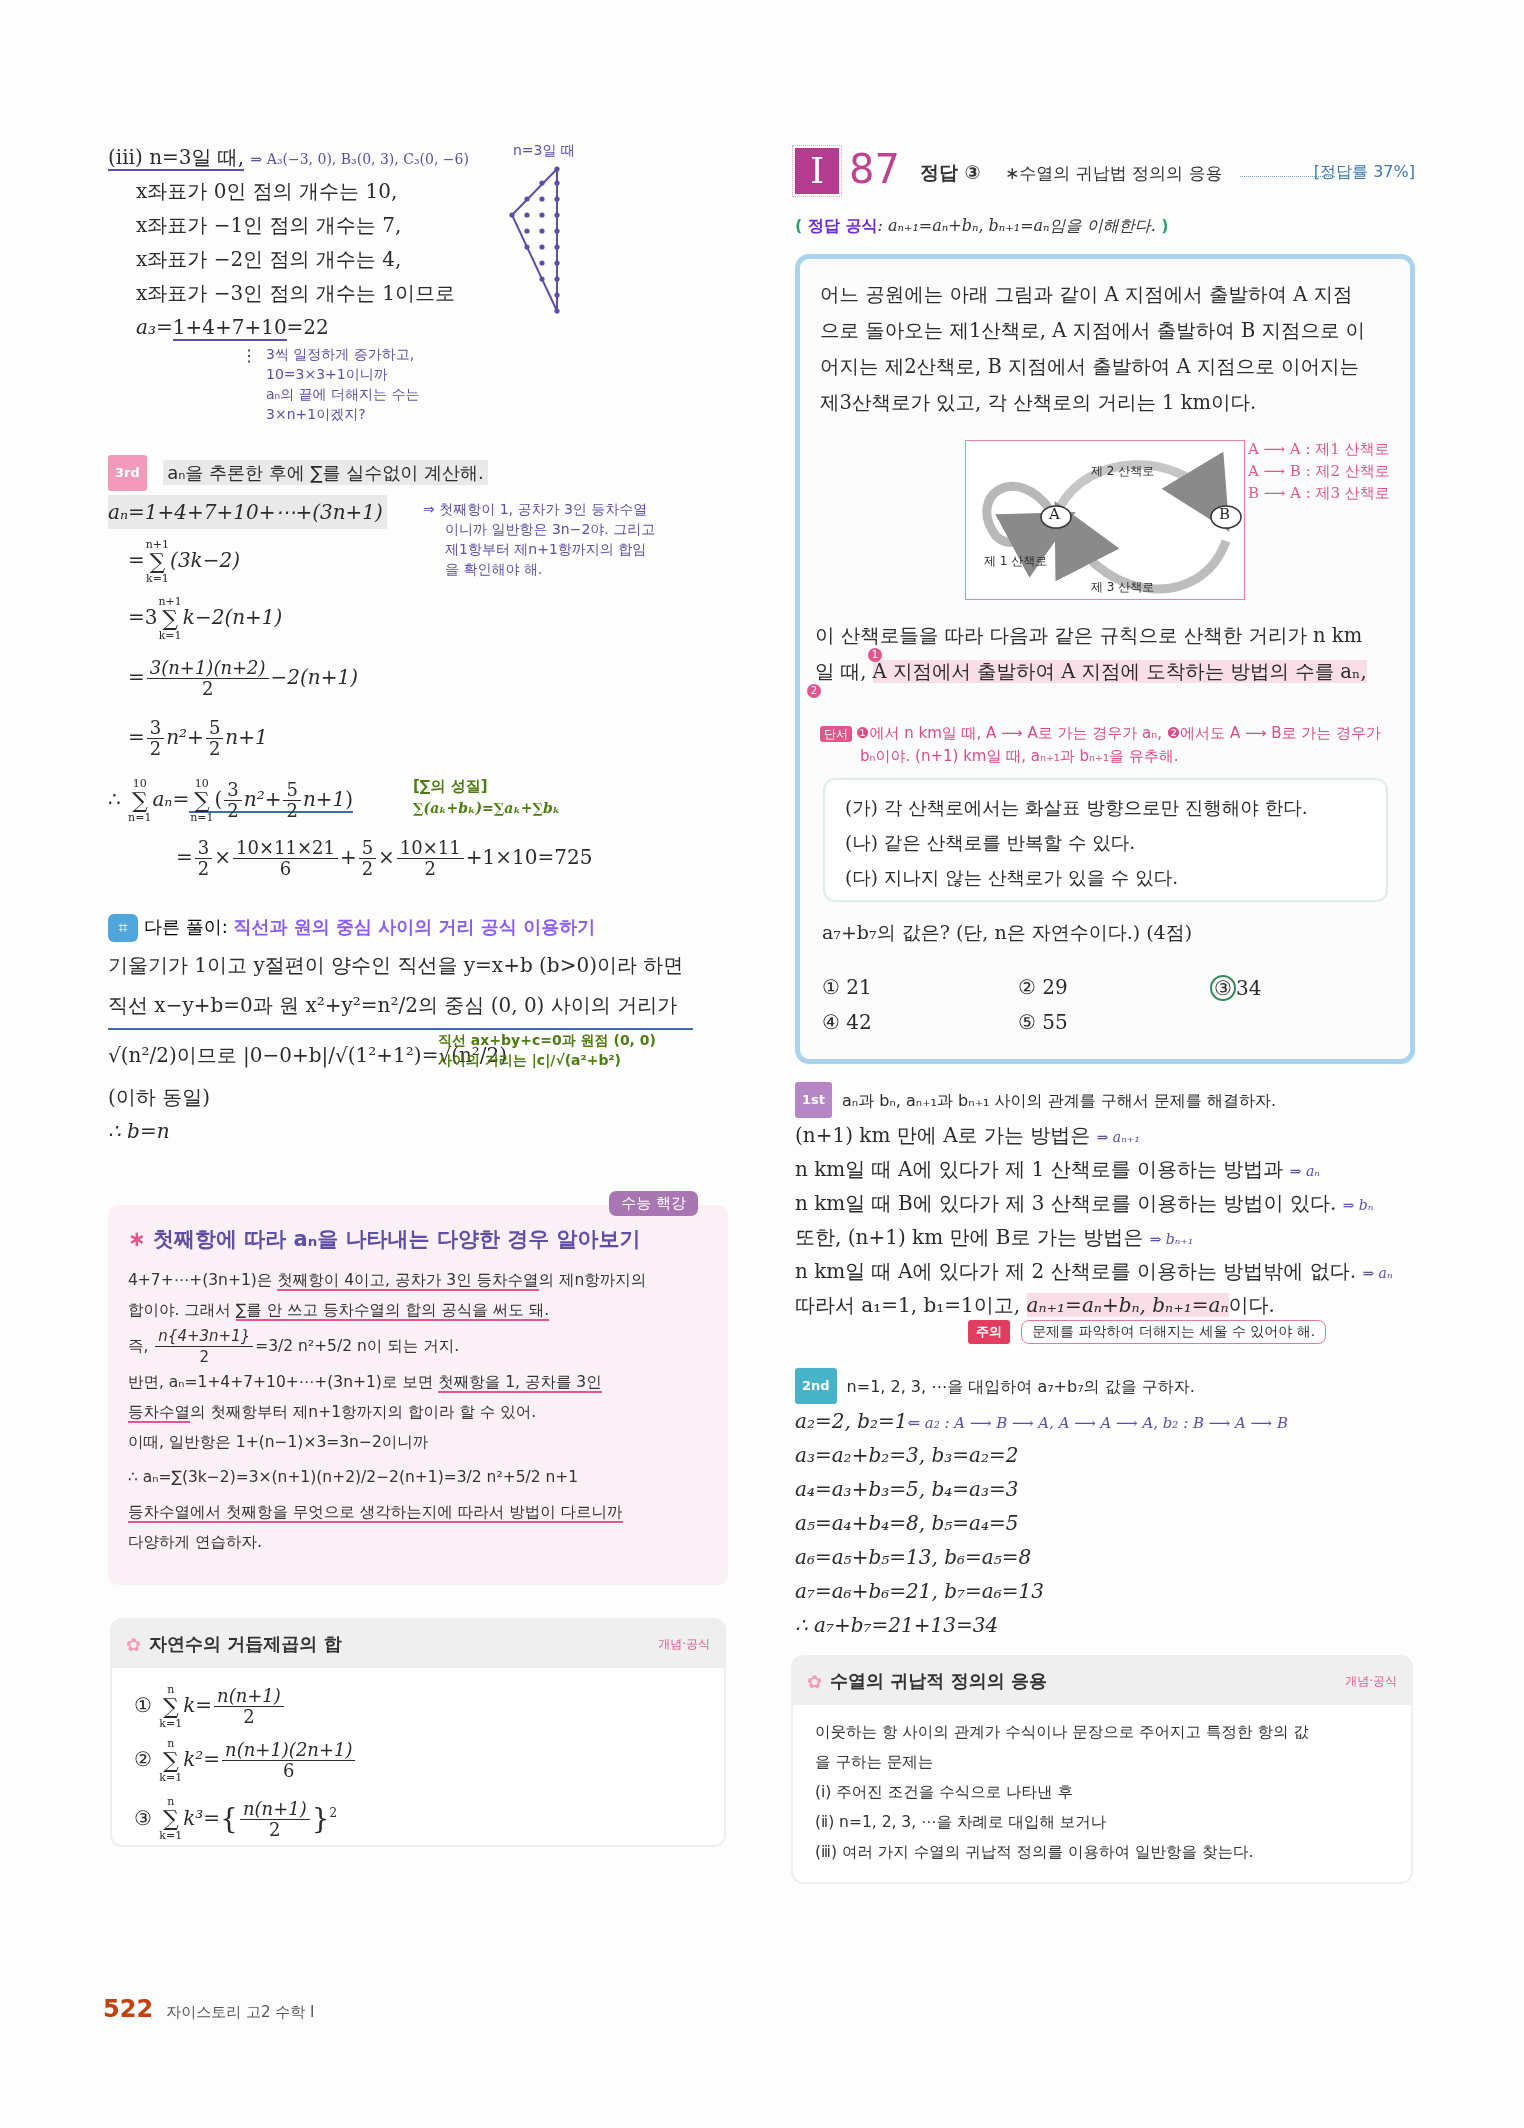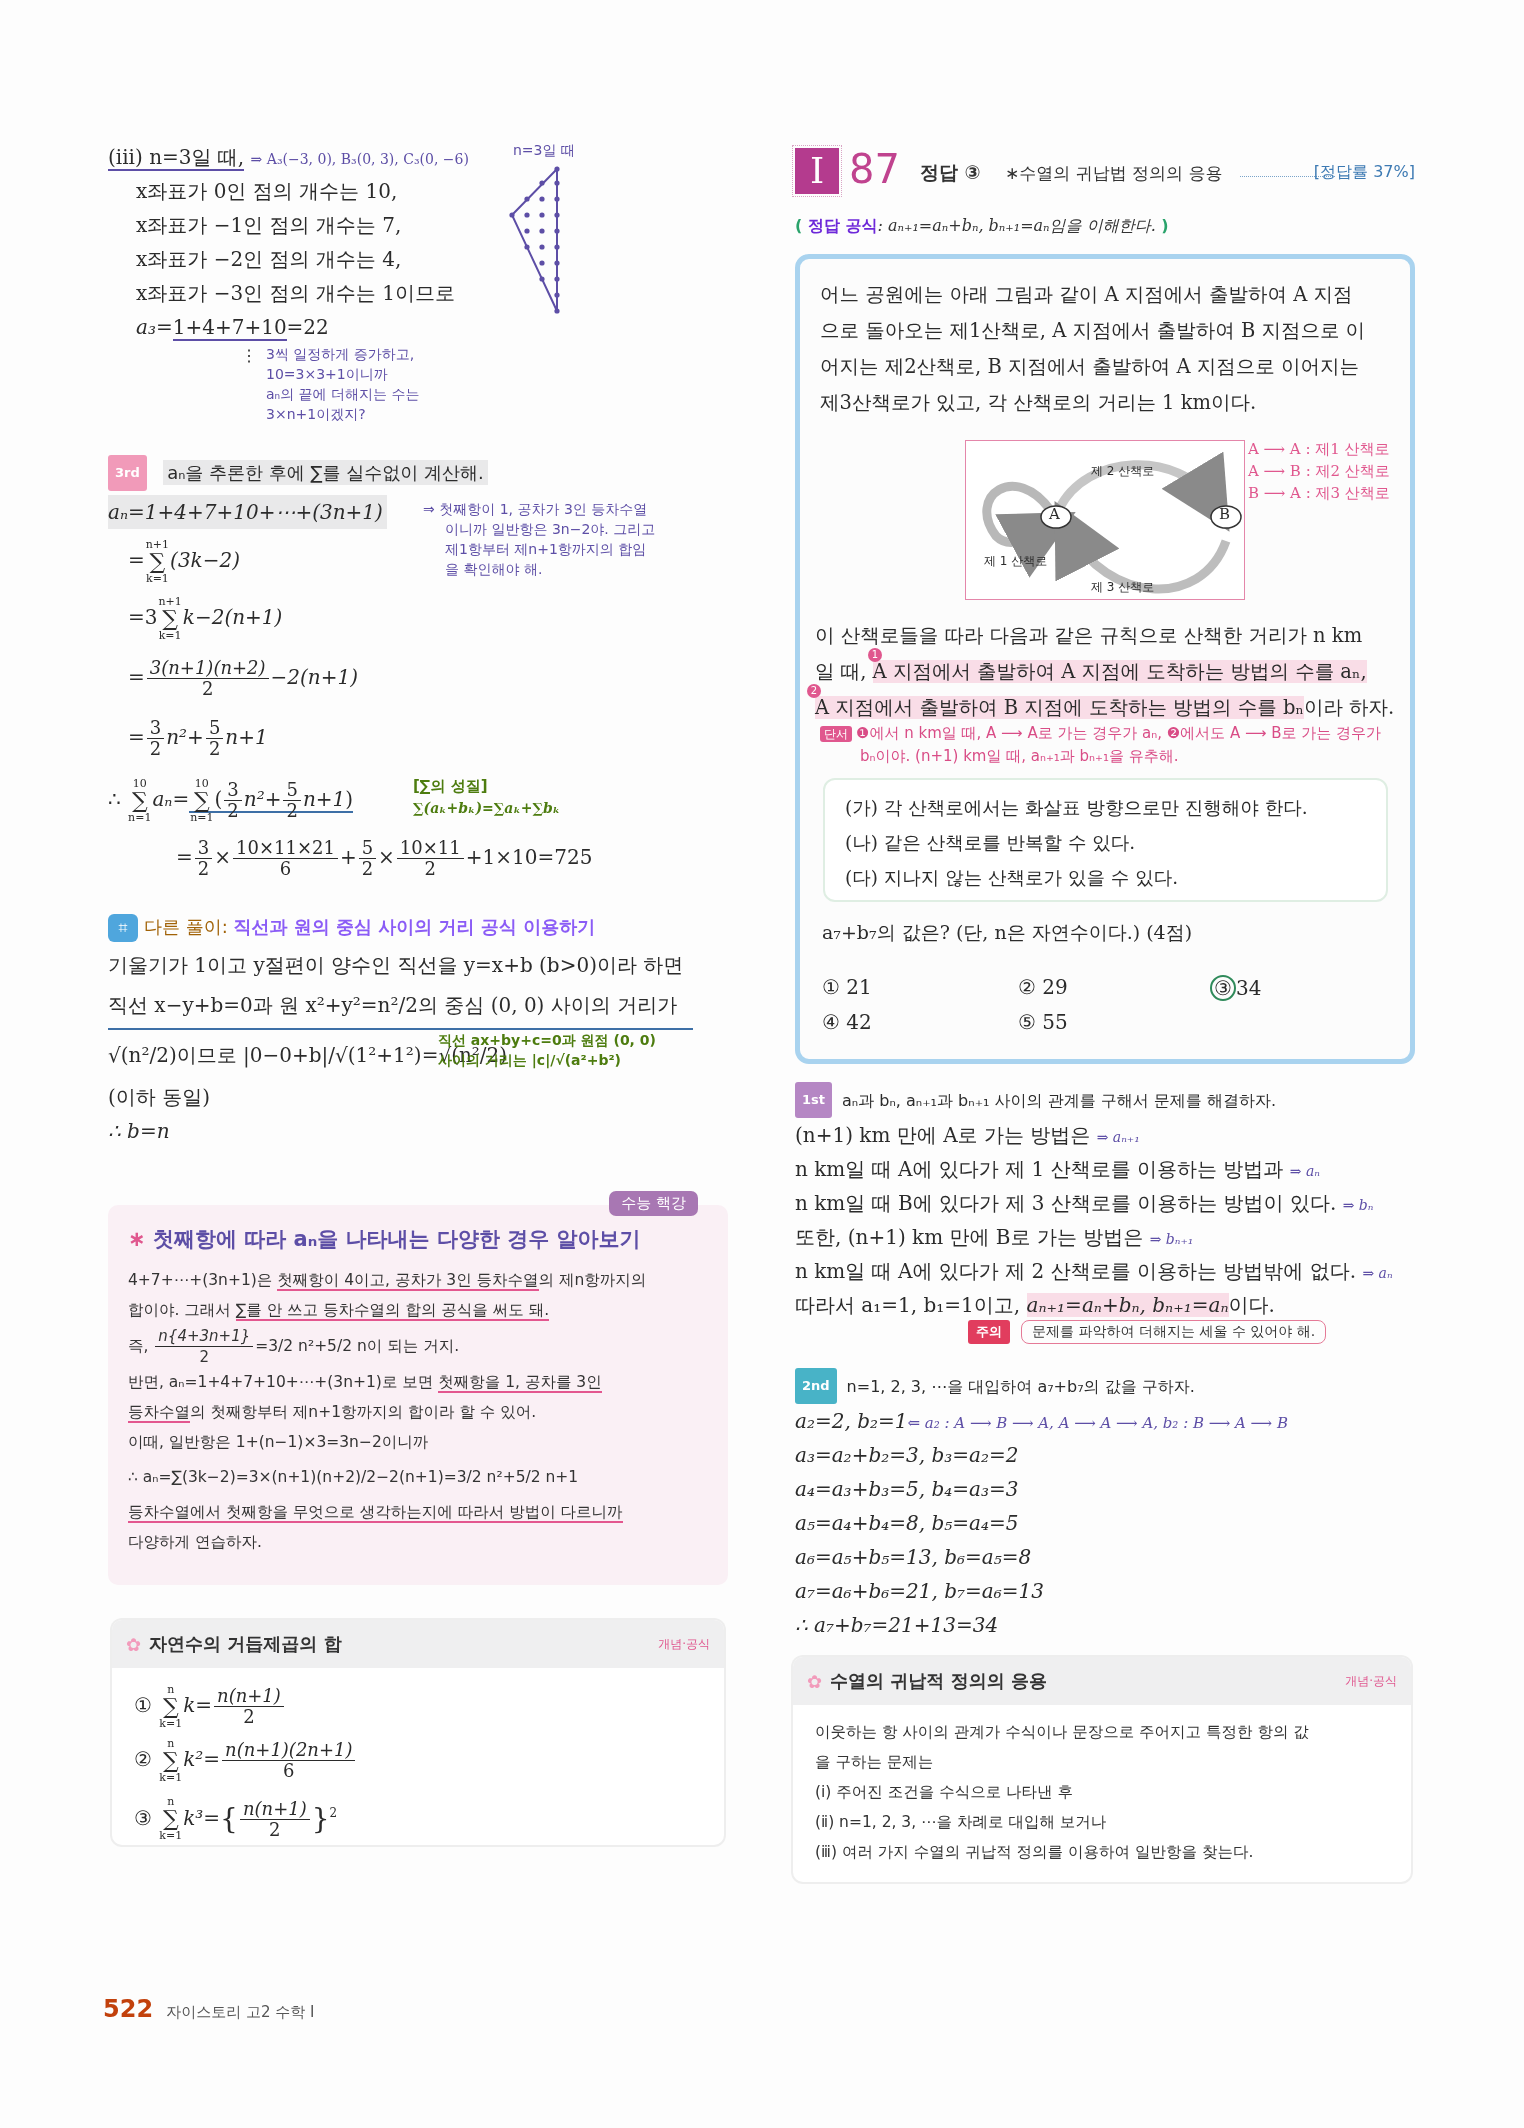--- a/index.html
+++ b/index.html
@@ -127,21 +127,21 @@
         <div class="i" style="font-family:'DejaVu Serif',serif;">∑(aₖ+bₖ)=∑aₖ+∑bₖ</div>
       </div>
     </div>
     <div class="line" style="padding-left:68px; line-height:52px;">
       =<span class="frac"><span class="num">3</span><span class="den">2</span></span><span>×</span><span class="frac"><span class="num">10×11×21</span><span class="den">6</span></span>+<span class="frac"><span class="num">5</span><span class="den">2</span></span>×<span class="frac"><span class="num">10×11</span><span class="den">2</span></span><span>+1×10=725</span>
     </div>
   </div>
 
   <div style="position:absolute; left:0; top:770px; width:620px;">
     <div class="line sans" style="font-size:18px;">
-      <span style="display:inline-block; width:30px; height:28px; border-radius:6px; background:#4fa6dd; color:#fff; text-align:center; line-height:28px; font-size:16px; vertical-align:middle; margin-right:6px;">⌗</span><span style="color:#a16207;">다른 풀이:</span>
+      <span style="display:inline-block; width:30px; height:28px; border-radius:6px; background:#4fa6dd; color:#fff; text-align:center; line-height:28px; font-size:16px; vertical-align:middle; margin-right:6px;">⌗</span><span style="color:#000000;">다른 풀이:</span>
       <span style="font-weight:bold; color:#8b5cf6;">직선과 원의 중심 사이의 거리 공식 이용하기</span>
     </div>
     <div class="line" style="margin-top:4px;">기울기가 1이고 y절편이 양수인 직선을 y=x+b (b&gt;0)이라 하면</div>
     <div class="line" style="line-height:46px;">
       <span class="ul-blue" style="display:inline-block; padding-right:16px;">직선 x−y+b=0과 원 x²+y²=n²/2의 중심 (0, 0) 사이의 거리가</span>
     </div>
     <div class="line" style="line-height:50px;">√(n²/2)이므로 |0−0+b|/√(1²+1²)=√(n²/2)</div>
     <div class="note-blue" style="position:absolute; left:330px; top:120px;">
       <div>직선 ax+by+c=0과 원점 (0, 0)</div>
       <div>사이의 거리는 |c|/√(a²+b²)</div>
@@ -230,21 +230,20 @@
 </div>
 <div class="legend">
   <div>A ⟶ A : 제1 산책로</div>
   <div>A ⟶ B : 제2 산책로</div>
   <div>B ⟶ A : 제3 산책로</div>
 </div>
 
 <div style="position:absolute; left:815px; top:618px; font-size:19.5px; line-height:36px; white-space:nowrap;">
   <div>이 산책로들을 따라 다음과 같은 규칙으로 산책한 거리가 n km</div>
   <div><span>일 때, </span><span class="hl-pink">A 지점에서 출발하여 A 지점에 도착하는 방법의 수를 aₙ,</span></div>
-  <div><span class="hl-pink">A 지점에서 출발하여 B 지점에 도착하는 방법의 수를 bₙ</span><span>이라 하자.</span></div>
   <span style="position:absolute; left:53px; top:30px; width:14px; height:14px; border-radius:50%; background:#e0578e; color:#fff; font-size:10px; line-height:14px; text-align:center; font-family:'DejaVu Sans',sans-serif;">1</span>
   <span style="position:absolute; left:-8px; top:66px; width:14px; height:14px; border-radius:50%; background:#e0578e; color:#fff; font-size:10px; line-height:14px; text-align:center; font-family:'DejaVu Sans',sans-serif;">2</span>
 </div>
 <div class="note-pink" style="position:absolute; left:820px; top:722px; white-space:nowrap;">
   <div><span style="background:#e0578e; color:#fff; font-size:12px; padding:1px 4px; border-radius:3px; margin-right:4px;">단서</span><span>❶에서 n km일 때, A ⟶ A로 가는 경우가 aₙ, ❷에서도 A ⟶ B로 가는 경우가</span></div>
   <div style="padding-left:40px;">bₙ이야. (n+1) km일 때, aₙ₊₁과 bₙ₊₁을 유추해.</div>
 </div>
 
 <div class="rules">
   <div style="font-size:18.5px; line-height:35px;">(가) 각 산책로에서는 화살표 방향으로만 진행해야 한다.</div>

